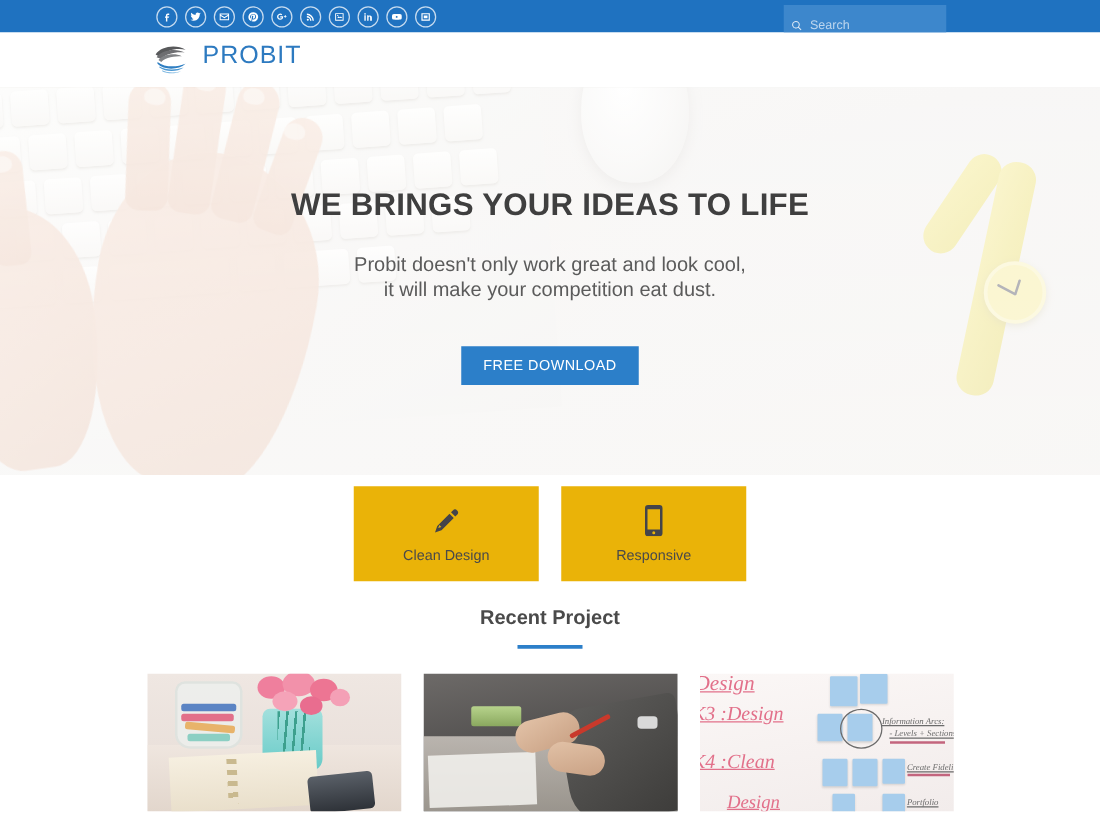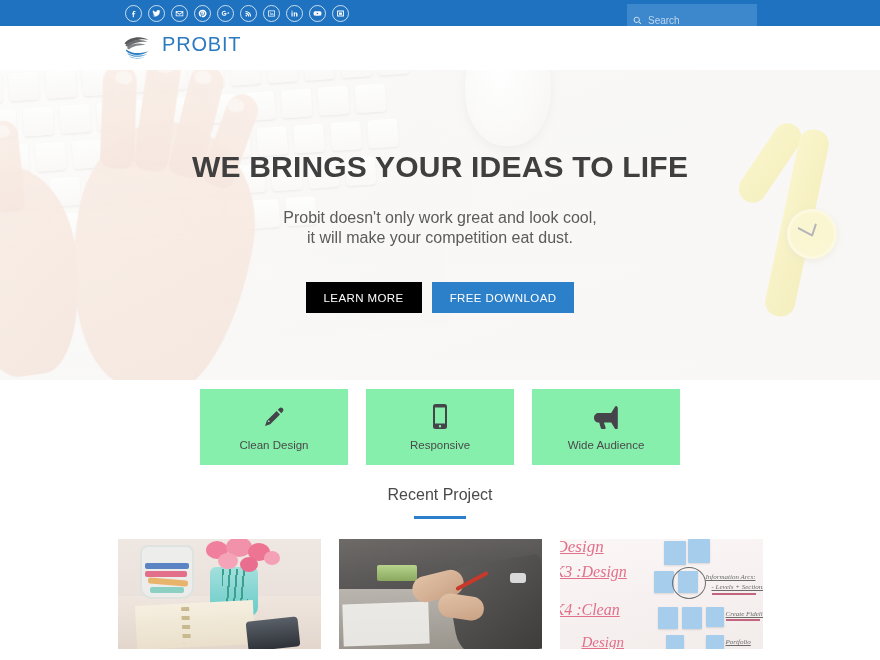--- a/index.html
+++ b/index.html
@@ -207,21 +207,21 @@
     position: absolute; inset: 0;
     background: linear-gradient(180deg, rgba(255,255,255,0.55) 0%, rgba(255,255,255,0.62) 100%);
   }
   .hero-content {
     position: absolute; inset: 0;
     display: flex; flex-direction: column; align-items: center;
     text-align: center;
   }
   .hero-title {
     margin-top: 80px;
-    font-size: 30px;
+    font-size: 25px;
     font-weight: bold;
     letter-spacing: 0.2px;
     color: #3f3f3f;
   }
   .hero-sub {
     margin-top: 24px;
     font-size: 16px;
     line-height: 20px;
     color: #5b5b5b;
   }
@@ -246,38 +246,38 @@
   .features {
     height: 94px;
     display: flex;
     justify-content: center;
     align-items: center;
     gap: 18px;
     background: #ffffff;
   }
   .feature {
     width: 148px; height: 76px;
-    background: #86efac;
+    background: #eab308;
     display: flex; flex-direction: column;
     align-items: center; justify-content: center;
     gap: 9px;
     cursor: pointer;
   }
   .feature .ficon { height: 26px; display: flex; align-items: center; }
   .feature .ficon svg { fill: #44444a; display: block; }
   .feature .flabel { font-size: 11.5px; color: #4a4a4a; }
 
   
   .section-head {
     text-align: center;
     padding-top: 12px;
   }
   .section-head h2 {
     font-size: 16px;
-    font-weight: normal;
+    font-weight: bold;
     color: #4a4a4a;
   }
   .section-head .rule {
     width: 52px; height: 3px;
     background: #2c7fc9;
     margin: 12px auto 0;
   }
 
   .projects {
     margin-top: 20px;
@@ -528,21 +528,20 @@
     <div class="hero-wash"></div>
   </div>
 
   <div class="hero-content">
     <div class="hero-title">WE BRINGS YOUR IDEAS TO LIFE</div>
     <div class="hero-sub">
       <div>Probit doesn't only work great and look cool,</div>
       <div>it will make your competition eat dust.</div>
     </div>
     <div class="hero-btns">
-      <button class="btn btn-dark">LEARN MORE</button>
       <button class="btn btn-blue">FREE DOWNLOAD</button>
     </div>
   </div>
 </div>
 
 <div class="features">
 
   <div class="feature">
     <span class="ficon">
       <svg width="24" height="24" viewBox="0 0 24 24">
@@ -555,28 +554,20 @@
   <div class="feature">
     <span class="ficon">
       <svg width="16" height="25" viewBox="0 0 16 25">
           <path d="M12.5 0h-9A2.5 2.5 0 0 0 1 2.5v20A2.5 2.5 0 0 0 3.5 25h9a2.5 2.5 0 0 0 2.5-2.5v-20A2.5 2.5 0 0 0 12.5 0zM8 23.4a1.2 1.2 0 1 1 0-2.4 1.2 1.2 0 0 1 0 2.4zM13 19.6H3V3.4h10v16.2z"></path>
         </svg>
     </span>
     <span class="flabel">Responsive</span>
   </div>
 
 
-  <div class="feature">
-    <span class="ficon">
-      <svg width="27" height="24" viewBox="0 0 27 24">
-          <path d="M24 1.4c-.7-.5-1.6-.3-2 .4L18.2 8H5.8C3 8 1 10.1 1 12.8s2 4.8 4.7 4.8h.5l1.7 5.6c.1.5.6.8 1.1.8h2.6c.8 0 1.3-.8 1-1.5l-1.7-4.9h7.3l3.8 6.2c.5.7 1.4.9 2 .4.5-.3.8-.9.8-1.5V2.9c0-.6-.3-1.2-.8-1.5z"></path>
-        </svg>
-    </span>
-    <span class="flabel">Wide Audience</span>
-  </div>
 
 </div>
 
 <div class="section-head">
   <h2>Recent Project</h2>
   <div class="rule"></div>
 </div>
 
 <div class="projects">
 

